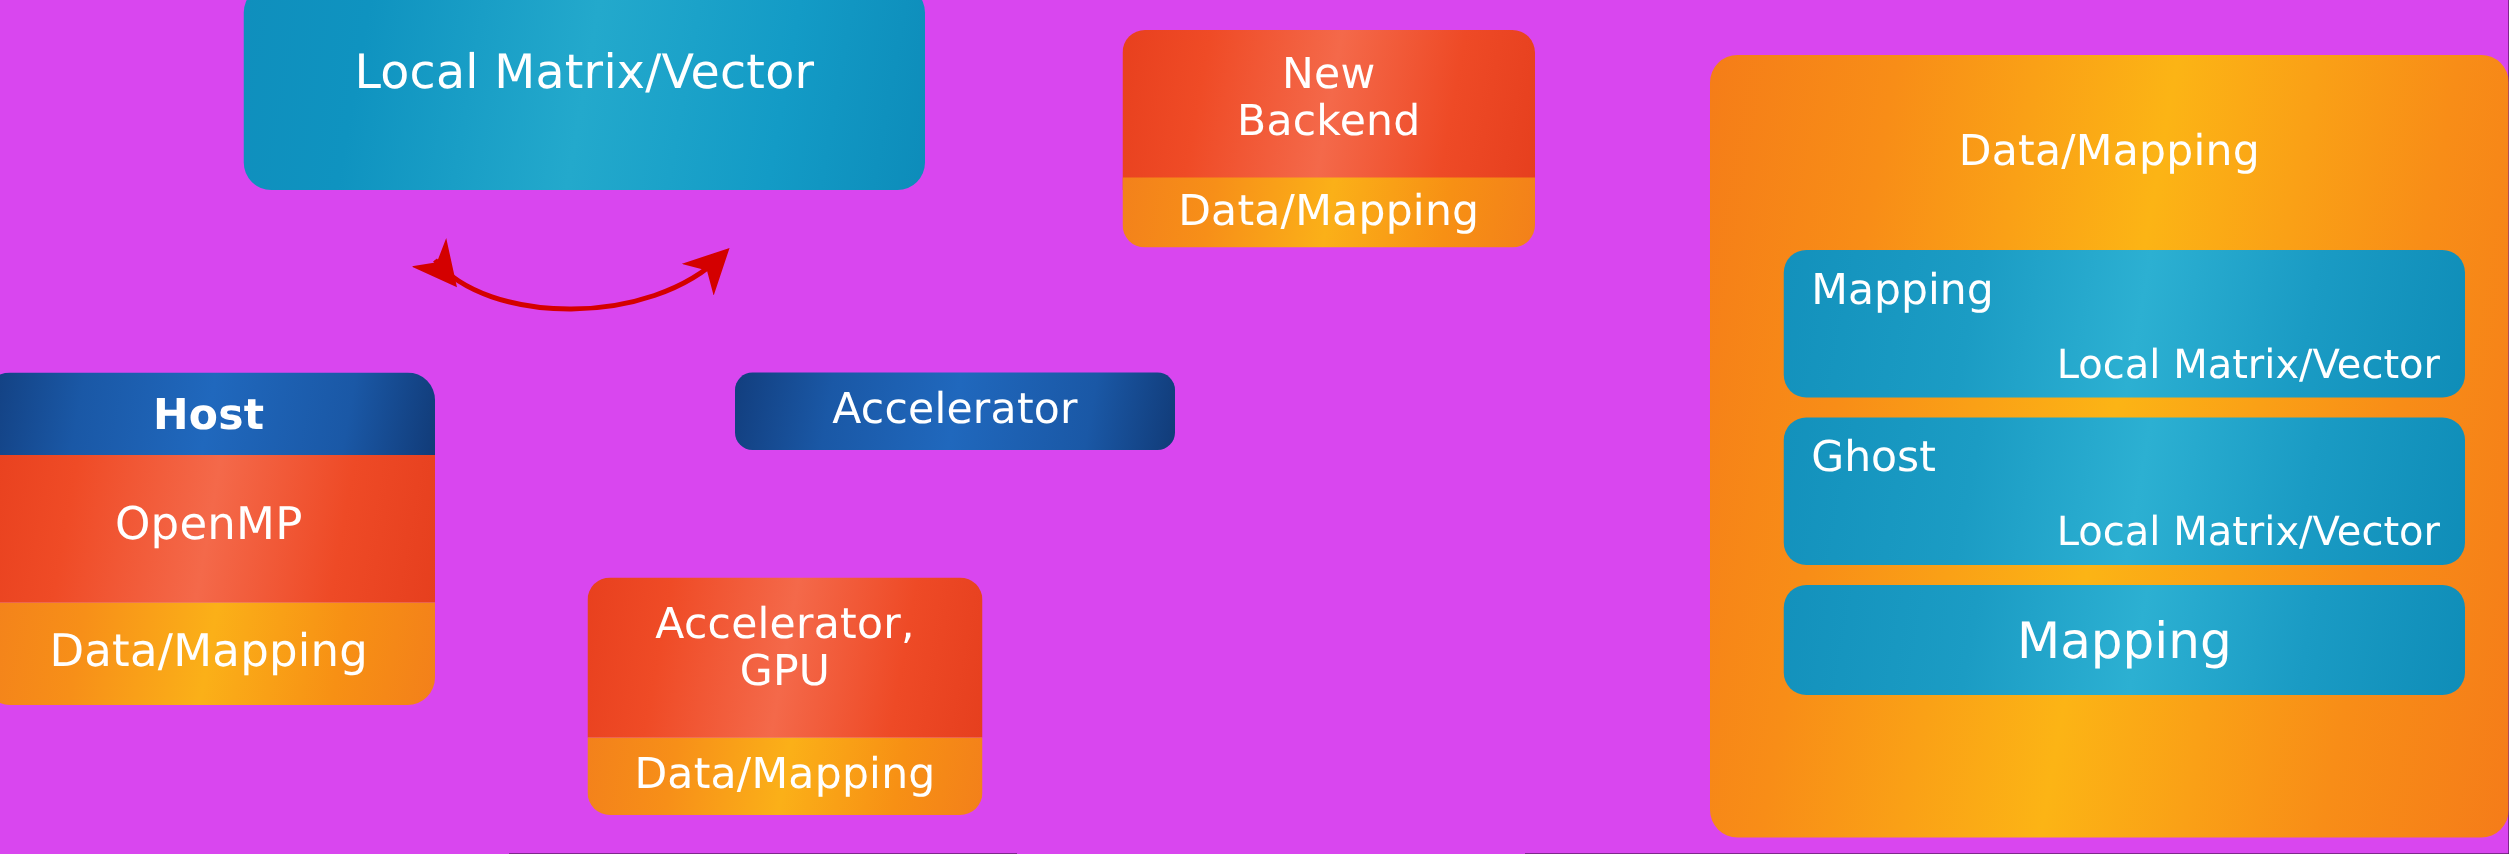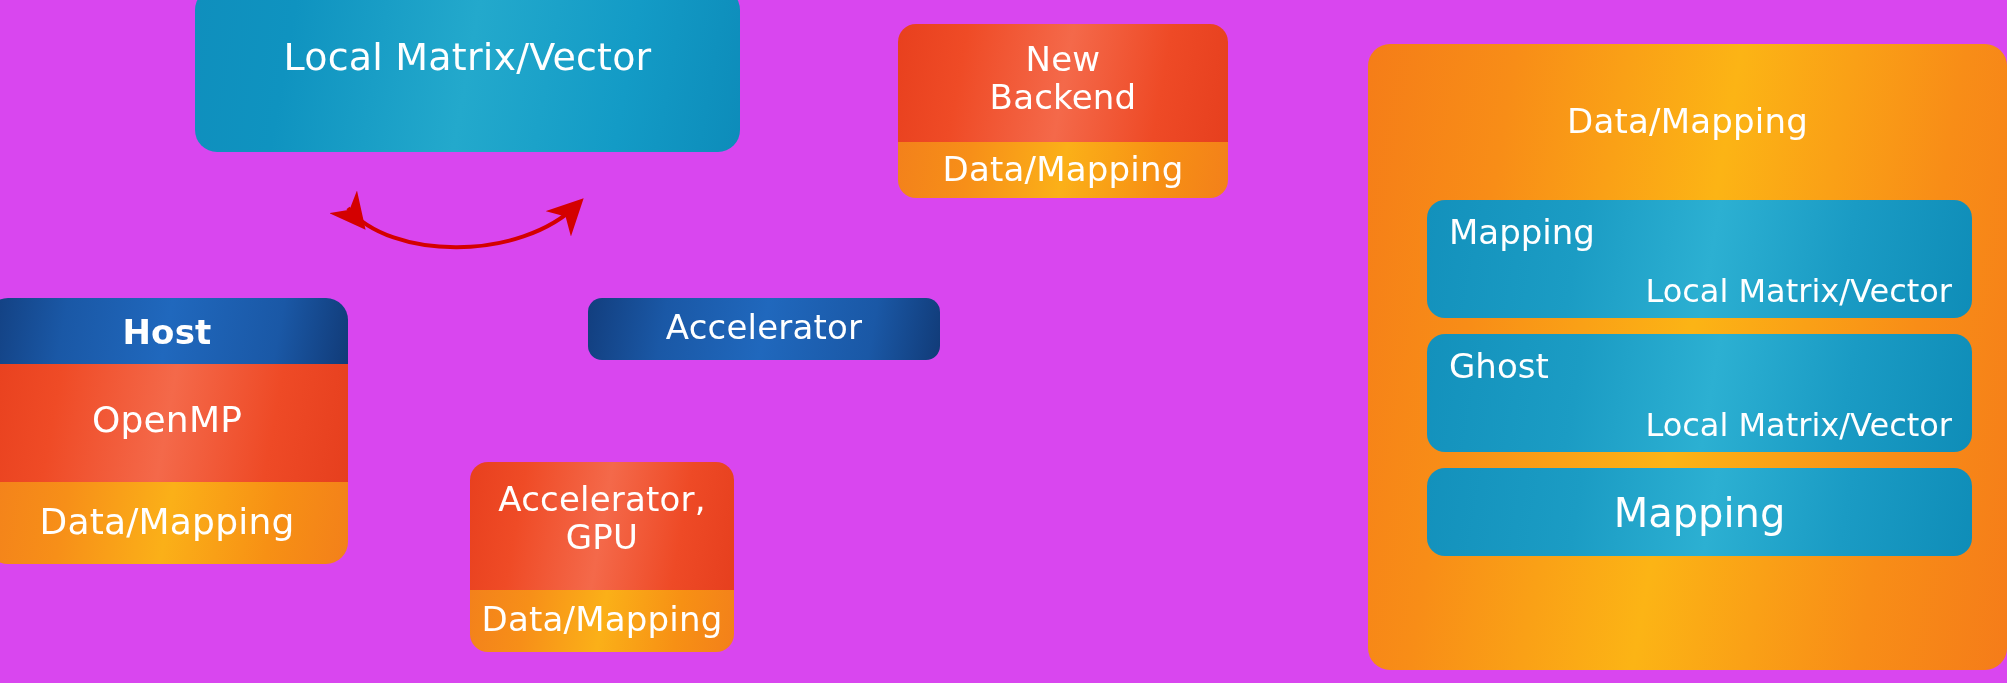--- a/index.html
+++ b/index.html
@@ -72,21 +72,21 @@
   #host-mid { position:absolute; left:0; top:66px; right:0; height: 118px; }
   #host-mid .label { top: 36px; font-size: 36px; }
   #host-foot { position:absolute; left:0; top:184px; right:0; bottom:0; }
   #host-foot .label { top: 20px; font-size: 36px; }
 
   
   #accel-pill { left: 588px; top: 298px; width: 352px; height: 62px; padding-left: 40px; }
   #accel-pill .label { top: 10px; font-size: 34px; }
 
   
-  #accel-gpu-box { left: 470px; top: 462px; width: 264px; height: 190px; }
+  #accel-gpu-box { left: 470px; top: 462px; width: 316px; height: 190px; }
   #accel-gpu-top { position:absolute; left:0; top:0; right:0; height: 128px; }
   #accel-gpu-top .label { top: 18px; font-size: 34px; }
   #accel-gpu-foot { position:absolute; left:0; top:128px; right:0; bottom:0; }
   #accel-gpu-foot .label { top: 10px; font-size: 34px; }
 
   
   #new-backend-box { left: 898px; top: 24px; width: 330px; height: 174px; }
   #nb-top { position:absolute; left:0; top:0; right:0; height: 128px; text-decoration: underline; }
   #nb-top .label { top: 16px; font-size: 34px; }
   #nb-foot { position:absolute; left:0; top:118px; right:0; bottom:0; }

